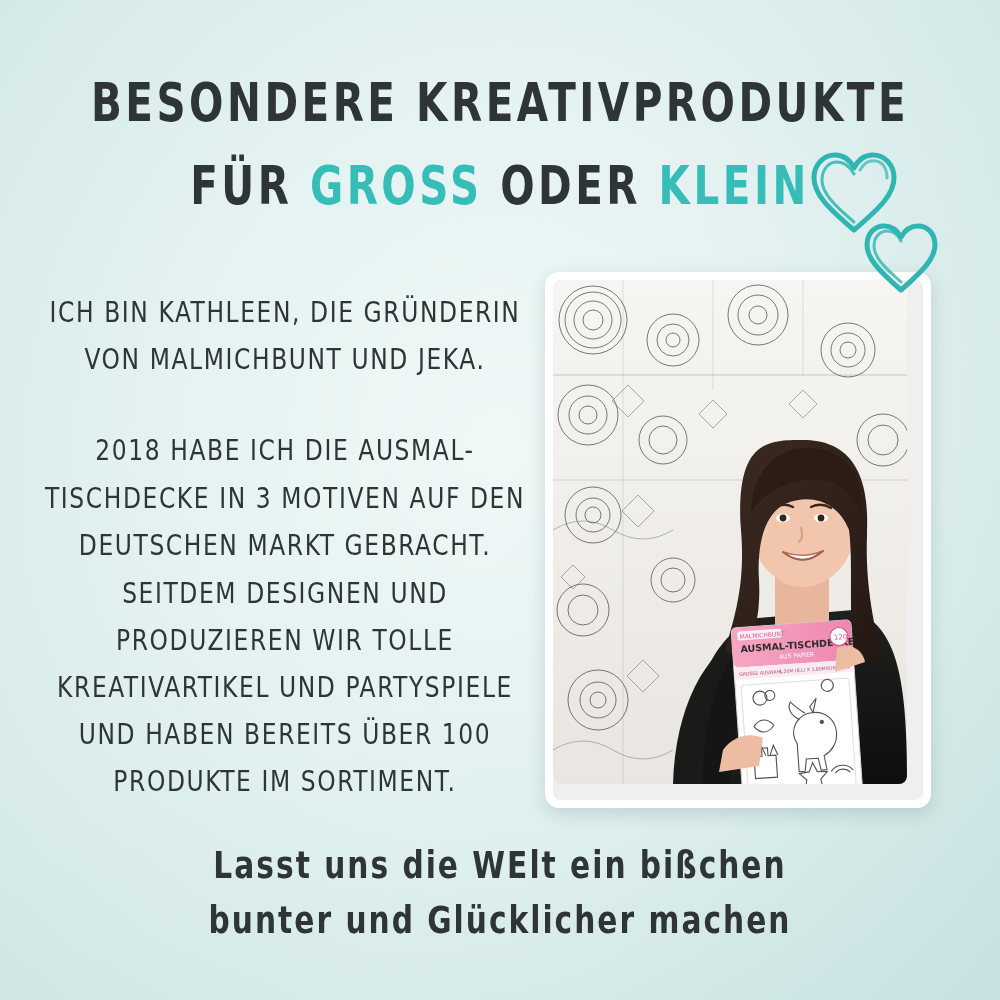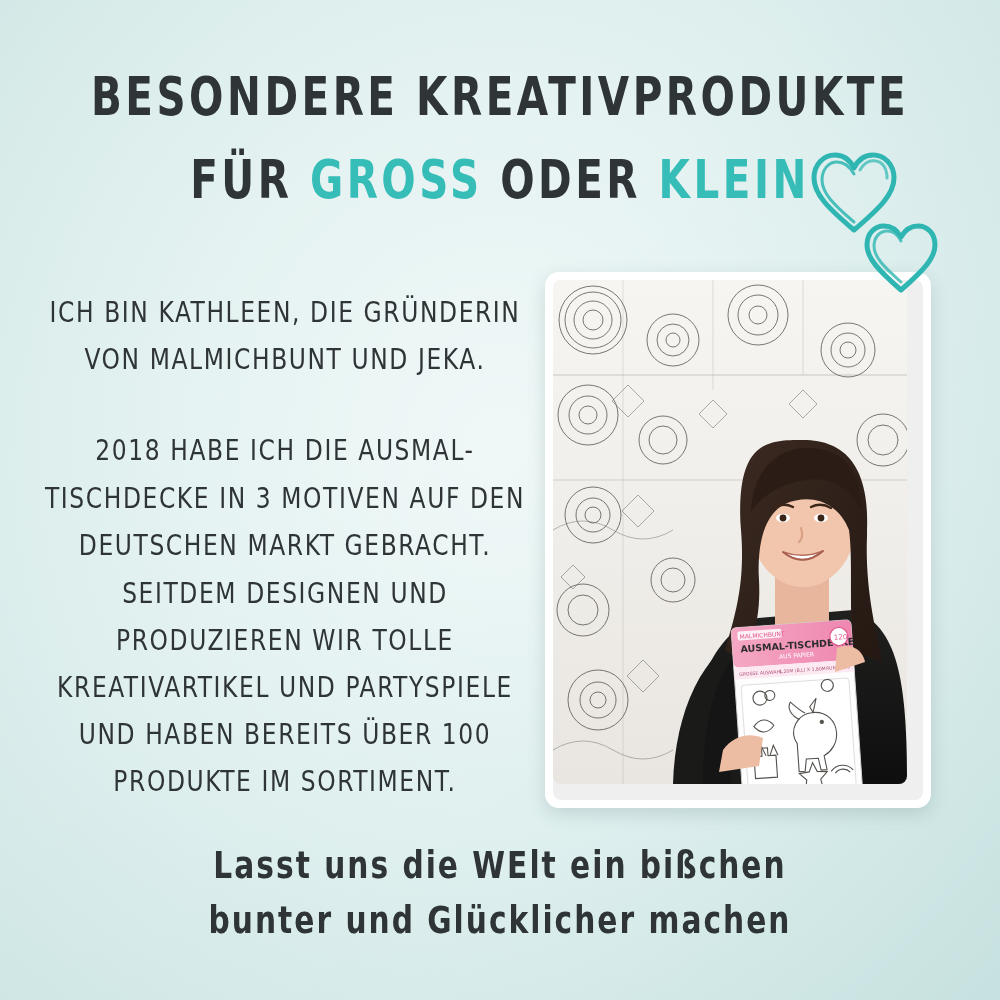--- a/index.html
+++ b/index.html
@@ -24,21 +24,21 @@
     content: "";
     position: absolute;
     inset: 0;
     pointer-events: none;
     background: radial-gradient(ellipse at 50% 45%, rgba(255,255,255,0.55) 0%, rgba(255,255,255,0.15) 48%, rgba(175,210,208,0.30) 100%);
   }
 
   
   .headline {
     position: absolute;
-    top: 62px;
+    top: 68px;
     left: 0;
     width: 1000px;
     text-align: center;
     z-index: 4;
   }
   .headline .line {
     font-family: "DejaVu Sans Condensed", "Liberation Sans", sans-serif;
     font-weight: bold;
     font-size: 45px;
     letter-spacing: 3.5px;

